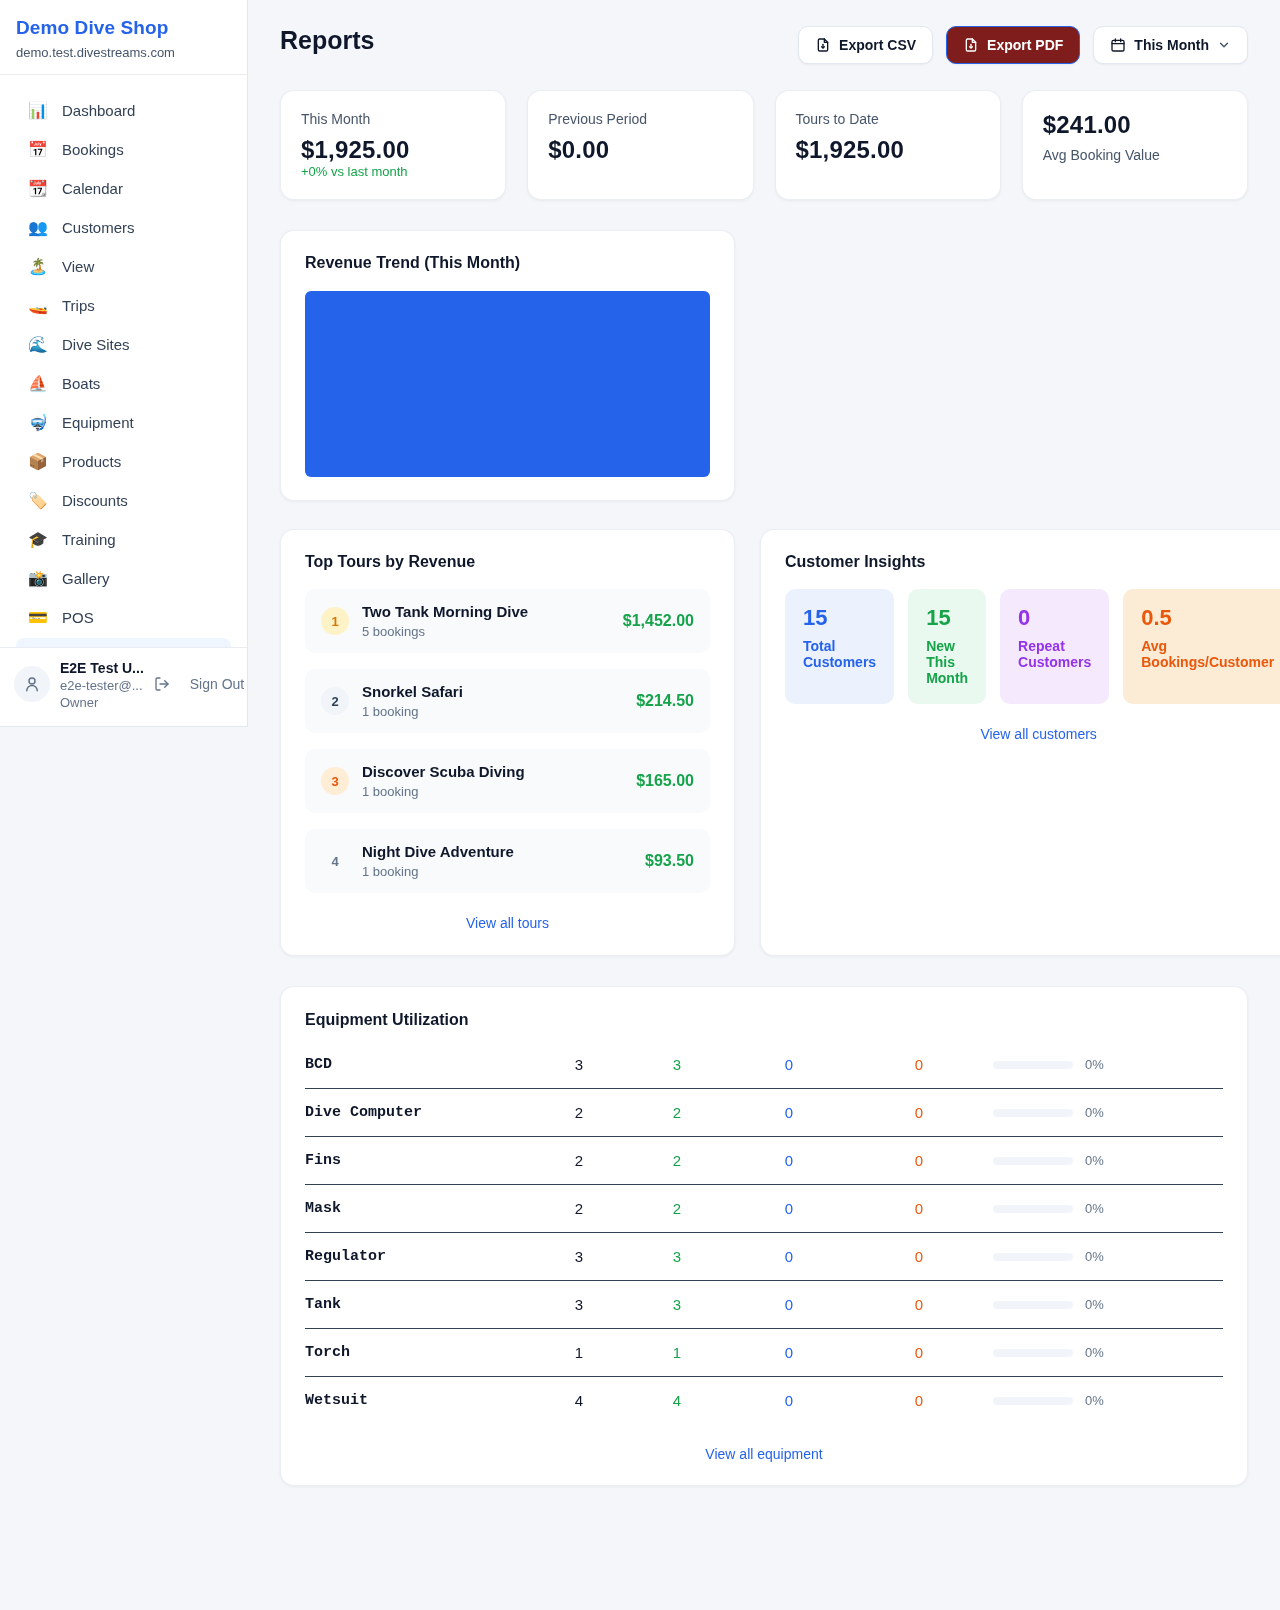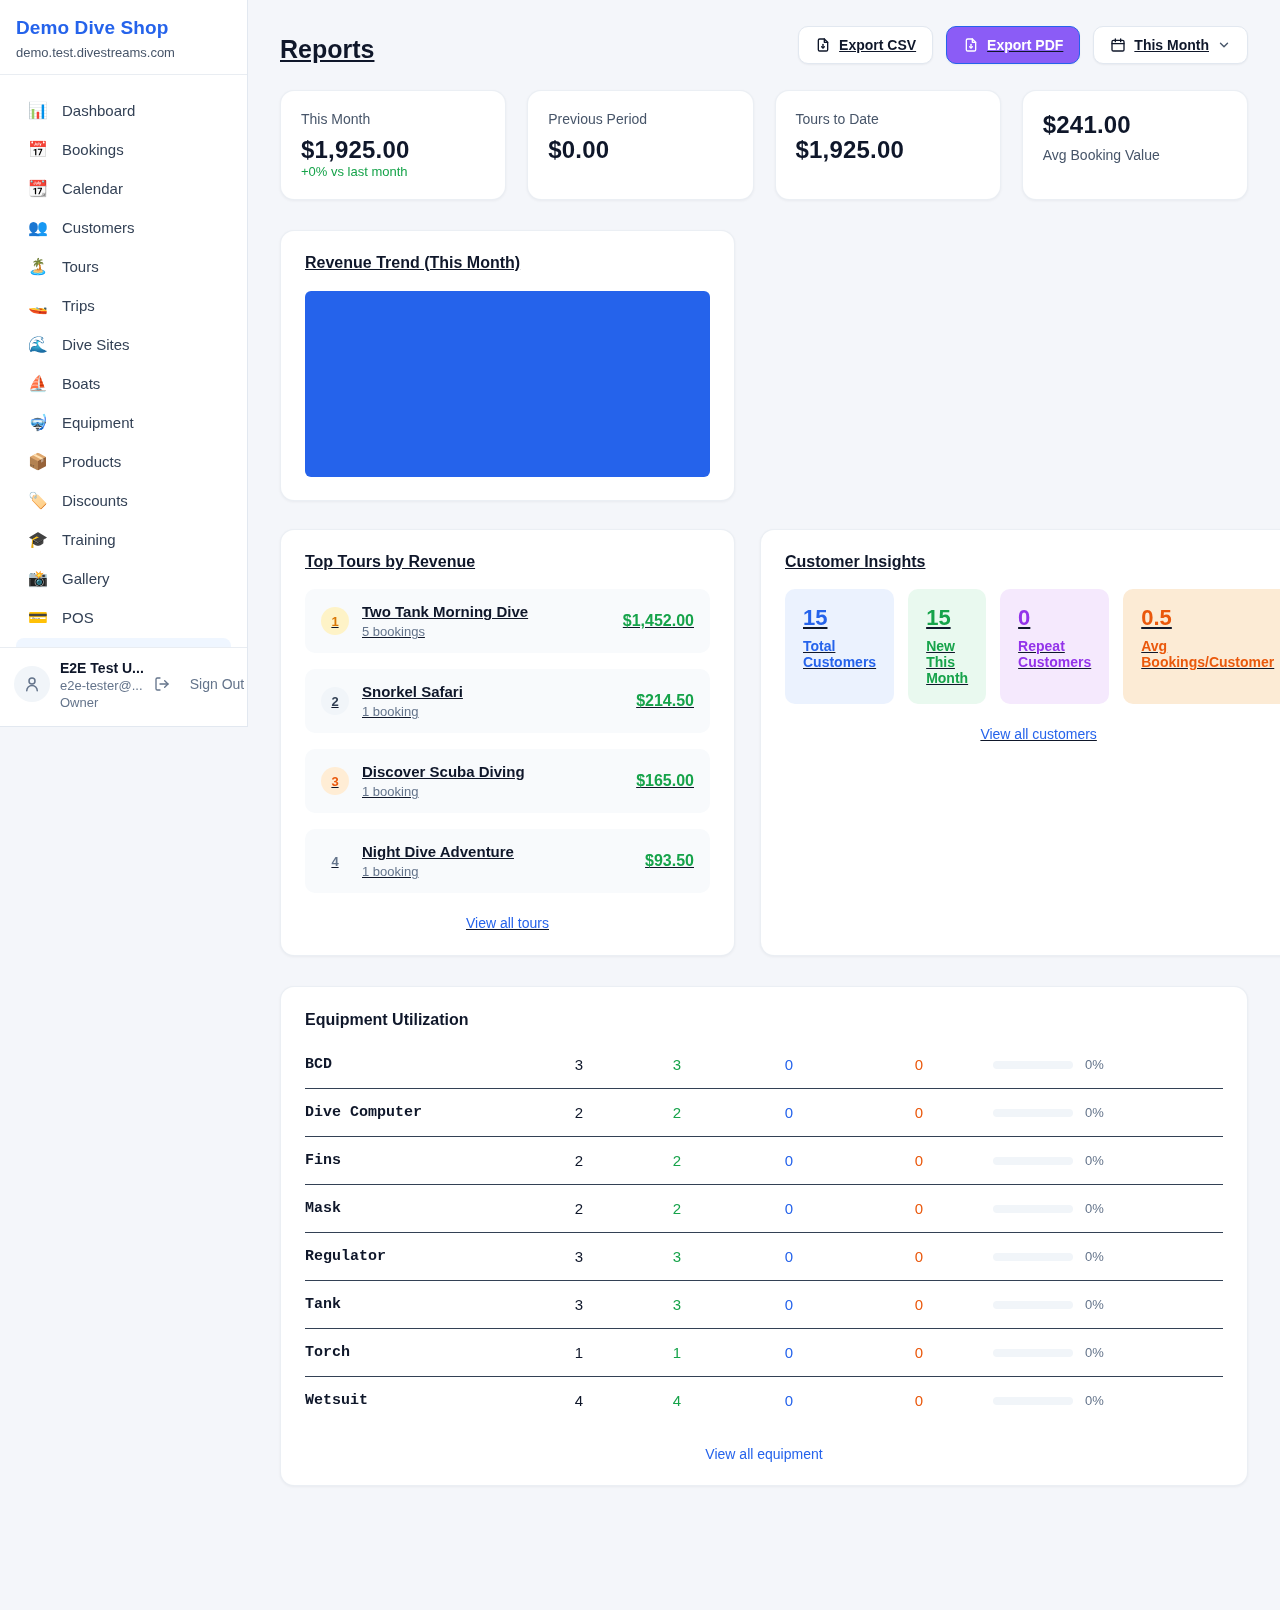--- a/index.html
+++ b/index.html
@@ -35,48 +35,48 @@
     display:flex; align-items:center; justify-content:center; flex:0 0 36px; margin-top:6px;
   }
   .u-name { font-size:14px; font-weight:700; color:#0F172A; white-space:nowrap; }
   .u-mail, .u-role { font-size:13px; color:#64748B; margin-top:2px; white-space:nowrap; }
   .signout {
     margin-left:auto; display:flex; align-items:center; gap:20px; color:#64748B;
     font-size:14px; cursor:pointer; margin-top:16px; white-space:nowrap;
   }
   
   .main { position:absolute; left:248px; top:0; width:1032px; padding:26px 32px 40px; }
-  .page-head { display:flex; align-items:flex-end; justify-content:space-between;text-decoration:underline; }
+  .page-head { display:flex; align-items:flex-start; justify-content:space-between; }
   .page-title { font-size:25px; font-weight:800; color:#0F172A; }
   .head-actions { display:flex; gap:13px; }
   .btn {
     height:38px; display:flex; align-items:center; gap:8px; padding:0 16px;
     background:#fff; border:1px solid #E2E8F0; border-radius:10px;
     font-size:14px; font-weight:700; color:#0F172A; cursor:pointer;
     box-shadow:0 1px 2px rgba(15,23,42,.05);
   }
-  .btn.primary { background:#8b5cf6; border-color:#2563EB; color:#fff; }
+  .btn.primary { background:#7f1d1d; border-color:#2563EB; color:#fff; }
   .btn svg { display:block; }
   
   .card {
     background:#fff; border:1px solid rgba(226,232,240,.7); border-radius:14px;
     box-shadow:0 1px 3px rgba(15,23,42,.05);
   }
   .stats { margin-top:26px; display:grid; grid-template-columns:repeat(4,1fr); gap:21px; }
   .stat { padding:20px; }
   .stat-label { font-size:14px; color:#475569; }
   .stat-value { font-size:24px; font-weight:800; color:#0F172A; margin-top:9px; letter-spacing:.2px; }
   .stat-delta { font-size:13px; color:#16A34A; }
   .stat.rev .stat-value { margin-top:0; }
   .stat.rev .stat-label { margin-top:8px; }
   .grid2 { display:grid; grid-template-columns:455px 1fr; gap:25px; align-items:start; }
   .mt30 { margin-top:30px; }
   .mt28 { margin-top:28px; }
   .card-title { font-size:16px; font-weight:700; color:#0F172A; }
-  .pad24 { padding:23px 24px;text-decoration:underline; }
+  .pad24 { padding:23px 24px; }
   .chart-block { margin-top:19px; height:186px; background:#2563EB; border-radius:6px; }
   
   .status-row { margin-top:17px; }
   .status-line { display:flex; justify-content:space-between; align-items:baseline; }
   .status-label { font-size:14px; font-weight:700; }
   .status-label.pending { color:#D97706; }
   .status-label.confirmed { color:#16A34A; }
   .status-count { font-size:14px; color:#475569; }
   .track { margin-top:9px; height:8px; background:#F1F5F9; border-radius:99px; overflow:hidden; }
   .fill { height:8px; border-radius:99px; }
@@ -151,21 +151,21 @@
     <div class="nav-item">
       <span class="nav-ico">📆</span>
       <span>Calendar</span>
     </div>
     <div class="nav-item">
       <span class="nav-ico">👥</span>
       <span>Customers</span>
     </div>
     <div class="nav-item">
       <span class="nav-ico">🏝️</span>
-      <span>Tours</span>
+      <span>View</span>
     </div>
     <div class="nav-item">
       <span class="nav-ico">🚤</span>
       <span>Trips</span>
     </div>
     <div class="nav-item">
       <span class="nav-ico">🌊</span>
       <span>Dive Sites</span>
     </div>
     <div class="nav-item">

